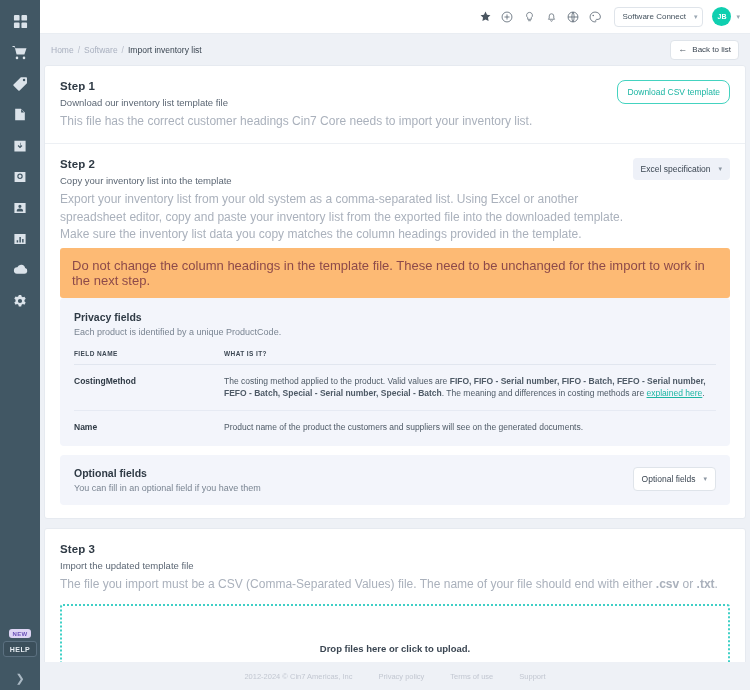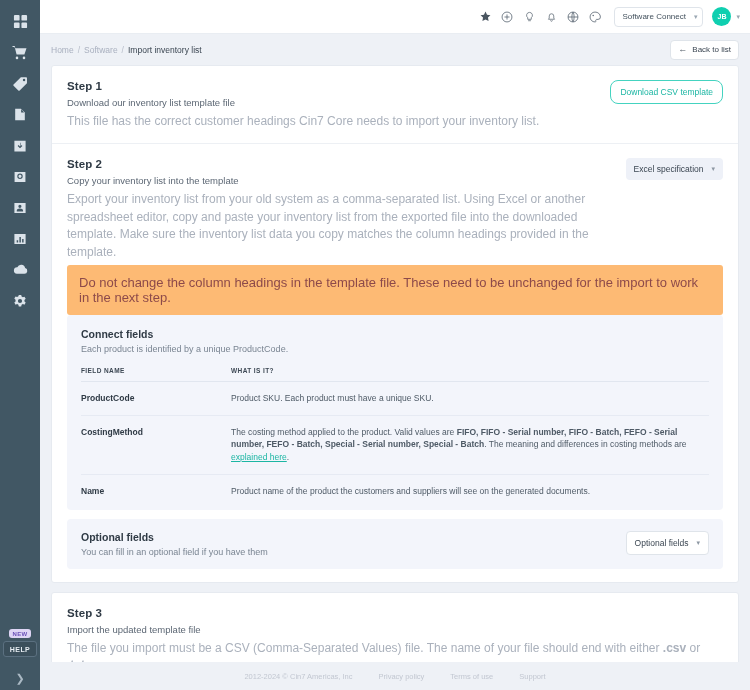--- a/index.html
+++ b/index.html
@@ -99,21 +99,21 @@
   .crumbs .cur { color: #3b4652; }
   .back-btn {
     border: 1px solid #dfe4ea; background: #fff; border-radius: 4px;
     height: 20px; padding: 0 7px;
     display: flex; align-items: center; gap: 5px;
     font-size: 8px; color: #3b4652; cursor: pointer;
   }
   .back-btn .arrow { font-size: 9px; color: #4a5560; line-height: 1; }
 
   
-  .content { flex: 1 1 auto; padding: 0 11px; overflow: hidden; }
+  .content { flex: 1 1 auto; padding: 0 4px; overflow: hidden; }
 
   .card {
     background: #fff; border: 1px solid #e6eaf0; border-radius: 3px;
   }
   .card + .card { margin-top: 9px; }
   .sect { padding: 14px 15px 13px 15px; }
   .sect + .sect { border-top: 1px solid #edf0f4; }
   .sect-head { display: flex; align-items: flex-start; justify-content: space-between; }
   .sect-left { max-width: 575px; }
   h2.step {
@@ -372,37 +372,31 @@
             </div>
             <button class="btn-soft">
               <span>Excel specification</span>
               <span class="caret">▾</span>
             </button>
           </div>
 
           <div class="warn">Do not change the column headings in the template file. These need to be unchanged for the import to work in the next step.</div>
 
           <div class="panel">
-            <div class="panel-title">Connect fields</div>
+            <div class="panel-title">Privacy fields</div>
             <div class="panel-sub">Each product is identified by a unique ProductCode.</div>
 
             <table class="fields">
               <thead>
                 <tr>
                   <th class="c1">FIELD NAME</th>
                   <th class="c2">WHAT IS IT?</th>
                 </tr>
               </thead>
               <tbody>
-                <tr>
-                  <td class="c1">ProductCode</td>
-                  <td class="c2">
-                    <span>Product SKU. Each product must have a unique SKU.</span>
-                  </td>
-                </tr>
                 <tr>
                   <td class="c1">CostingMethod</td>
                   <td class="c2">
                     <span>The costing method applied to the product. Valid values are </span><b>FIFO, FIFO - Serial number, FIFO - Batch, FEFO - Serial number, FEFO - Batch, Special - Serial number, Special - Batch</b><span>. The meaning and differences in costing methods are </span><span class="lnk-teal">explained here</span><span>.</span>
                   </td>
                 </tr>
                 <tr>
                   <td class="c1">Name</td>
                   <td class="c2">
                     <span>Product name of the product the customers and suppliers will see on the generated documents.</span>

